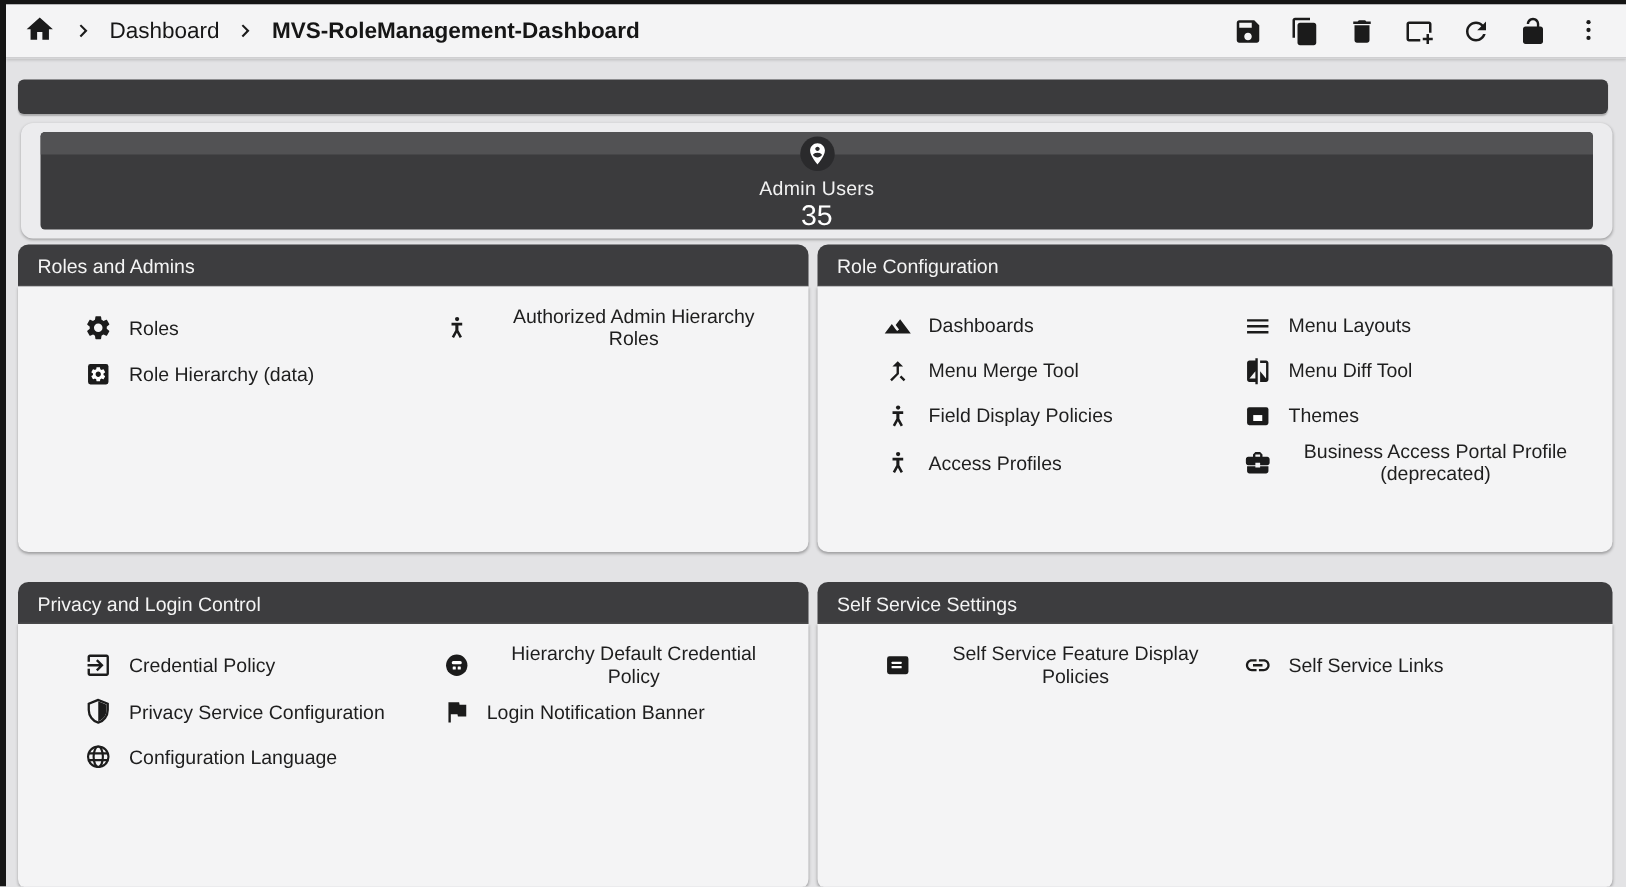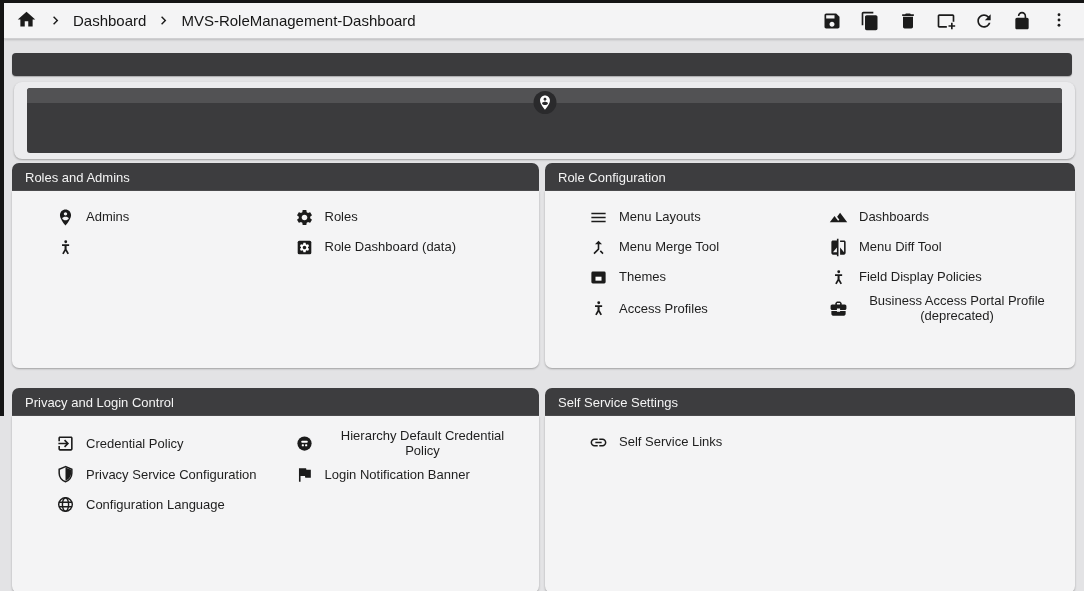--- a/index.html
+++ b/index.html
@@ -1,30 +1,30 @@
 <!DOCTYPE html>
 <html><head>
 <meta charset="utf-8">
 <style>
   * { margin:0; padding:0; box-sizing:border-box; }
   html,body { width:1084px; height:591px; overflow:hidden; background:#e3e3e5;
               font-family:"Liberation Sans", sans-serif; }
-  .viewport { width:1084px; height:416px; background:#e3e3e5;
+  .viewport { width:1084px; height:591px; background:#e3e3e5;
               border-top:3px solid #151515; border-left:4px solid #151515; }
 
   
   .appbar { height:36px; background:#f4f4f5; display:flex; align-items:center;
             padding:0 12px 0 10px; border-bottom:1px solid #cfcfd1;
             box-shadow:0 1px 2px rgba(0,0,0,.18); position:relative; z-index:5; }
   .home-btn { width:24px; height:24px; display:flex; align-items:center; justify-content:center;
               background:none; border:none; cursor:pointer; }
   .home-btn svg { width:21px; height:21px; }
   .crumb-sep { width:17px; height:17px; margin:0 9px; display:flex; align-items:center; }
   .crumb { font-size:15px; color:#161616; cursor:pointer; }
-  .crumb.current { font-weight:400; cursor:default;text-align:center; }
+  .crumb.current { font-weight:700; cursor:default;text-align:center; }
   .appbar-actions { margin-left:auto; display:flex; align-items:center; gap:14px; }
   .tbtn { background:none; border:none; width:24px; height:24px; display:flex;
           align-items:center; justify-content:center; cursor:pointer; }
   .ticon, .ticon svg { width:20px; height:20px; display:block; }
   .tbtn:last-child .ticon svg { width:18px; height:18px; }
 
   svg { fill:#1b1b1b; }
 
   
   .collapsed-bar { margin:14px 12px 0 8px; height:23px; background:#3b3b3d; border-radius:4px;
@@ -141,120 +141,117 @@
   <div class="collapsed-bar"></div>
 
   <div class="stats-card">
     <div class="stats-inner">
       <div class="stats-strip"></div>
       <div class="stat-badge" id="stat-badge">
           <svg viewBox="0 0 24 24">
             <path fill="#fff" fill-rule="evenodd" d="M12 2C8.14 2 5 5.14 5 9c0 5.25 7 13 7 13s7-7.75 7-13c0-3.86-3.14-7-7-7zm0 3.3c1.16 0 2.1.94 2.1 2.1S13.16 9.5 12 9.5 9.9 8.56 9.9 7.4 10.84 5.3 12 5.3zm0 10.2c-1.75 0-3.29-.9-4.19-2.26.02-1.39 2.79-2.14 4.19-2.14s4.17.75 4.19 2.14c-.9 1.36-2.44 2.26-4.19 2.26z"></path>
           </svg>
         </div>
+      <div class="stat-texts">
+        <div class="stat-label">Admin Users</div>
+        <div class="stat-value">35</div>
+      </div>
     </div>
   </div>
 
   <div class="panels">
     <div class="panel">
       <div class="panel-header">
         <span class="panel-title">Roles and Admins</span>
       </div>
       <div class="panel-body">
           <div class="item">
             <span class="item-icon">
               <svg viewBox="0 0 24 24">
-                <path fill-rule="evenodd" d="M12 2C8.14 2 5 5.14 5 9c0 5.25 7 13 7 13s7-7.75 7-13c0-3.86-3.14-7-7-7zm0 3.3c1.16 0 2.1.94 2.1 2.1S13.16 9.5 12 9.5 9.9 8.56 9.9 7.4 10.84 5.3 12 5.3zm0 10.2c-1.75 0-3.29-.9-4.19-2.26.02-1.39 2.79-2.14 4.19-2.14s4.17.75 4.19 2.14c-.9 1.36-2.44 2.26-4.19 2.26z"></path>
-              </svg>
-            </span>
-            <span class="item-label">Admins</span>
-          </div>
-          <div class="item">
-            <span class="item-icon">
-              <svg viewBox="0 0 24 24">
                 <path d="M19.14 12.94c.04-.3.06-.61.06-.94s-.02-.64-.07-.94l2.03-1.58c.18-.14.23-.41.12-.61l-1.92-3.32c-.12-.22-.37-.29-.59-.22l-2.39.96c-.5-.38-1.03-.7-1.62-.94l-.36-2.54c-.04-.24-.24-.41-.48-.41h-3.84c-.24 0-.43.17-.47.41l-.36 2.54c-.59.24-1.13.57-1.62.94l-2.39-.96c-.22-.08-.47 0-.59.22L2.74 8.87c-.12.21-.08.47.12.61l2.03 1.58c-.05.3-.09.63-.09.94s.02.64.07.94l-2.03 1.58c-.18.14-.23.41-.12.61l1.92 3.32c.12.22.37.29.59.22l2.39-.96c.5.38 1.03.7 1.62.94l.36 2.54c.05.24.24.41.48.41h3.84c.24 0 .44-.17.47-.41l.36-2.54c.59-.24 1.13-.56 1.62-.94l2.39.96c.22.08.47 0 .59-.22l1.92-3.32c.12-.22.07-.47-.12-.61l-2.01-1.58zM12 15.6c-1.98 0-3.6-1.62-3.6-3.6s1.62-3.6 3.6-3.6 3.6 1.62 3.6 3.6-1.62 3.6-3.6 3.6z"></path>
               </svg>
             </span>
             <span class="item-label">Roles</span>
           </div>
           <div class="item">
             <span class="item-icon">
               <svg viewBox="0 0 24 24">
                 <circle cx="12.3" cy="4.7" r="1.8"></circle>
                 <path d="M7.6 7.8h9v2.2h-3.2v4.2l3 5.3-1.9 1.1-2.4-4.3-2.4 4.3-1.9-1.1 3-5.3V10H7.6z"></path>
               </svg>
             </span>
+            <span class="item-label">Authorized Admin Hierarchy Roles</span>
           </div>
           <div class="item">
             <span class="item-icon">
               <svg viewBox="0 0 24 24">
                 <rect x="3.4" y="3.4" width="17.2" height="17.2" rx="2"></rect>
                 <g transform="translate(12 12) scale(0.62) translate(-12 -12)">
                   <path fill="#fff" d="M19.14 12.94c.04-.3.06-.61.06-.94s-.02-.64-.07-.94l2.03-1.58c.18-.14.23-.41.12-.61l-1.92-3.32c-.12-.22-.37-.29-.59-.22l-2.39.96c-.5-.38-1.03-.7-1.62-.94l-.36-2.54c-.04-.24-.24-.41-.48-.41h-3.84c-.24 0-.43.17-.47.41l-.36 2.54c-.59.24-1.13.57-1.62.94l-2.39-.96c-.22-.08-.47 0-.59.22L2.74 8.87c-.12.21-.08.47.12.61l2.03 1.58c-.05.3-.09.63-.09.94s.02.64.07.94l-2.03 1.58c-.18.14-.23.41-.12.61l1.92 3.32c.12.22.37.29.59.22l2.39-.96c.5.38 1.03.7 1.62.94l.36 2.54c.05.24.24.41.48.41h3.84c.24 0 .44-.17.47-.41l.36-2.54c.59-.24 1.13-.56 1.62-.94l2.39.96c.22.08.47 0 .59-.22l1.92-3.32c.12-.22.07-.47-.12-.61l-2.01-1.58zM12 15.6c-1.98 0-3.6-1.62-3.6-3.6s1.62-3.6 3.6-3.6 3.6 1.62 3.6 3.6-1.62 3.6-3.6 3.6z"></path>
                 </g>
               </svg>
             </span>
-            <span class="item-label">Role Dashboard (data)</span>
+            <span class="item-label">Role Hierarchy (data)</span>
           </div>
         </div>
     </div>
     <div class="panel">
       <div class="panel-header">
         <span class="panel-title">Role Configuration</span>
       </div>
       <div class="panel-body">
           <div class="item">
             <span class="item-icon">
               <svg viewBox="0 0 24 24">
+                <path d="M14 6l-3.75 5 2.85 3.8-1.6 1.2C9.81 13.75 7 10 7 10l-6 8h22L14 6z"></path>
+              </svg>
+            </span>
+            <span class="item-label">Dashboards</span>
+          </div>
+          <div class="item">
+            <span class="item-icon">
+              <svg viewBox="0 0 24 24">
                 <path d="M3 18h18v-2H3v2zm0-5h18v-2H3v2zm0-7v2h18V6H3z"></path>
               </svg>
             </span>
             <span class="item-label">Menu Layouts</span>
           </div>
           <div class="item">
             <span class="item-icon">
               <svg viewBox="0 0 24 24">
-                <path d="M14 6l-3.75 5 2.85 3.8-1.6 1.2C9.81 13.75 7 10 7 10l-6 8h22L14 6z"></path>
-              </svg>
-            </span>
-            <span class="item-label">Dashboards</span>
-          </div>
-          <div class="item">
-            <span class="item-icon">
-              <svg viewBox="0 0 24 24">
                 <path d="M17 20.41 18.41 19 15 15.59 13.59 17l3.41 3.41zM7.5 8H11v5.59L5.59 19 7 20.41l6-6V8h3.5L12 3.5 7.5 8z"></path>
               </svg>
             </span>
             <span class="item-label">Menu Merge Tool</span>
           </div>
           <div class="item">
             <span class="item-icon">
               <svg viewBox="0 0 24 24">
                 <path d="M10 3H5c-1.1 0-2 .9-2 2v14c0 1.1.9 2 2 2h5v2h2V1h-2v2zm0 15H5l5-6v6zm9-15h-5v2h5v13l-5-6v9h5c1.1 0 2-.9 2-2V5c0-1.1-.9-2-2-2z"></path>
               </svg>
             </span>
             <span class="item-label">Menu Diff Tool</span>
+          </div>
+          <div class="item">
+            <span class="item-icon">
+              <svg viewBox="0 0 24 24">
+                <circle cx="12.3" cy="4.7" r="1.8"></circle>
+                <path d="M7.6 7.8h9v2.2h-3.2v4.2l3 5.3-1.9 1.1-2.4-4.3-2.4 4.3-1.9-1.1 3-5.3V10H7.6z"></path>
+              </svg>
+            </span>
+            <span class="item-label">Field Display Policies</span>
           </div>
           <div class="item">
             <span class="item-icon">
               <svg viewBox="0 0 24 24">
                 <rect x="3" y="4.5" width="18" height="15" rx="1.8"></rect>
                 <rect x="8.2" y="11" width="7.6" height="5" fill="#fff"></rect>
               </svg>
             </span>
             <span class="item-label">Themes</span>
-          </div>
-          <div class="item">
-            <span class="item-icon">
-              <svg viewBox="0 0 24 24">
-                <circle cx="12.3" cy="4.7" r="1.8"></circle>
-                <path d="M7.6 7.8h9v2.2h-3.2v4.2l3 5.3-1.9 1.1-2.4-4.3-2.4 4.3-1.9-1.1 3-5.3V10H7.6z"></path>
-              </svg>
-            </span>
-            <span class="item-label">Field Display Policies</span>
           </div>
           <div class="item">
             <span class="item-icon">
               <svg viewBox="0 0 24 24">
                 <circle cx="12.3" cy="4.7" r="1.8"></circle>
                 <path d="M7.6 7.8h9v2.2h-3.2v4.2l3 5.3-1.9 1.1-2.4-4.3-2.4 4.3-1.9-1.1 3-5.3V10H7.6z"></path>
               </svg>
             </span>
             <span class="item-label">Access Profiles</span>
           </div>
@@ -324,20 +321,30 @@
         </div>
     </div>
     <div class="panel">
       <div class="panel-header">
         <span class="panel-title">Self Service Settings</span>
       </div>
       <div class="panel-body">
           <div class="item">
             <span class="item-icon">
               <svg viewBox="0 0 24 24">
+                <rect x="3" y="4.5" width="18" height="15" rx="2"></rect>
+                <rect x="6.8" y="9" width="8.5" height="1.9" rx=".5" fill="#fff"></rect>
+                <rect x="6.8" y="12.6" width="8.5" height="1.9" rx=".5" fill="#fff"></rect>
+              </svg>
+            </span>
+            <span class="item-label">Self Service Feature Display Policies</span>
+          </div>
+          <div class="item">
+            <span class="item-icon">
+              <svg viewBox="0 0 24 24">
                 <path d="M3.9 12c0-1.71 1.39-3.1 3.1-3.1h4V7H7c-2.76 0-5 2.24-5 5s2.24 5 5 5h4v-1.9H7c-1.71 0-3.1-1.39-3.1-3.1zM8 13h8v-2H8v2zm9-6h-4v1.9h4c1.71 0 3.1 1.39 3.1 3.1s-1.39 3.1-3.1 3.1h-4V17h4c2.76 0 5-2.24 5-5s-2.24-5-5-5z"></path>
               </svg>
             </span>
             <span class="item-label">Self Service Links</span>
           </div>
         </div>
     </div>
   </div>
 
 </div>

